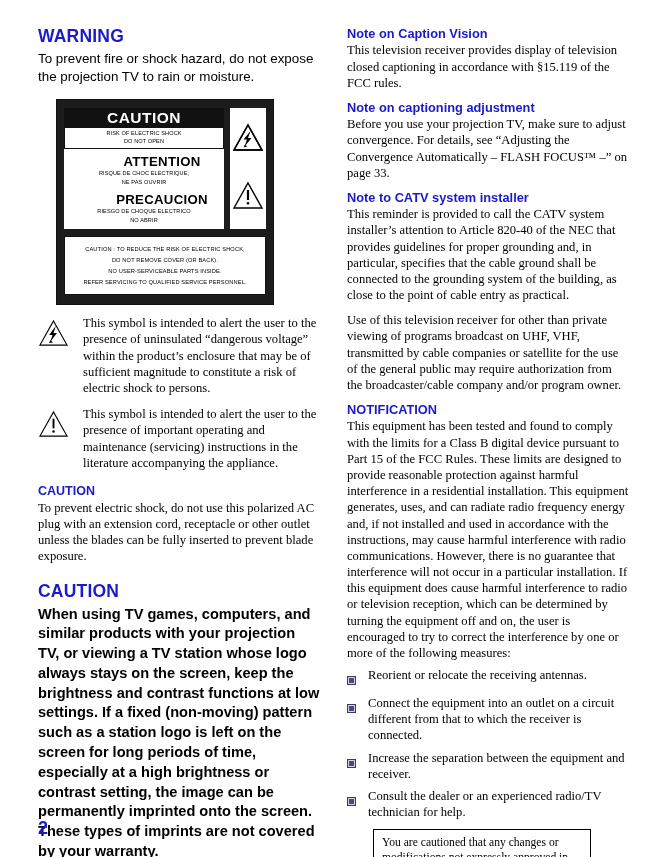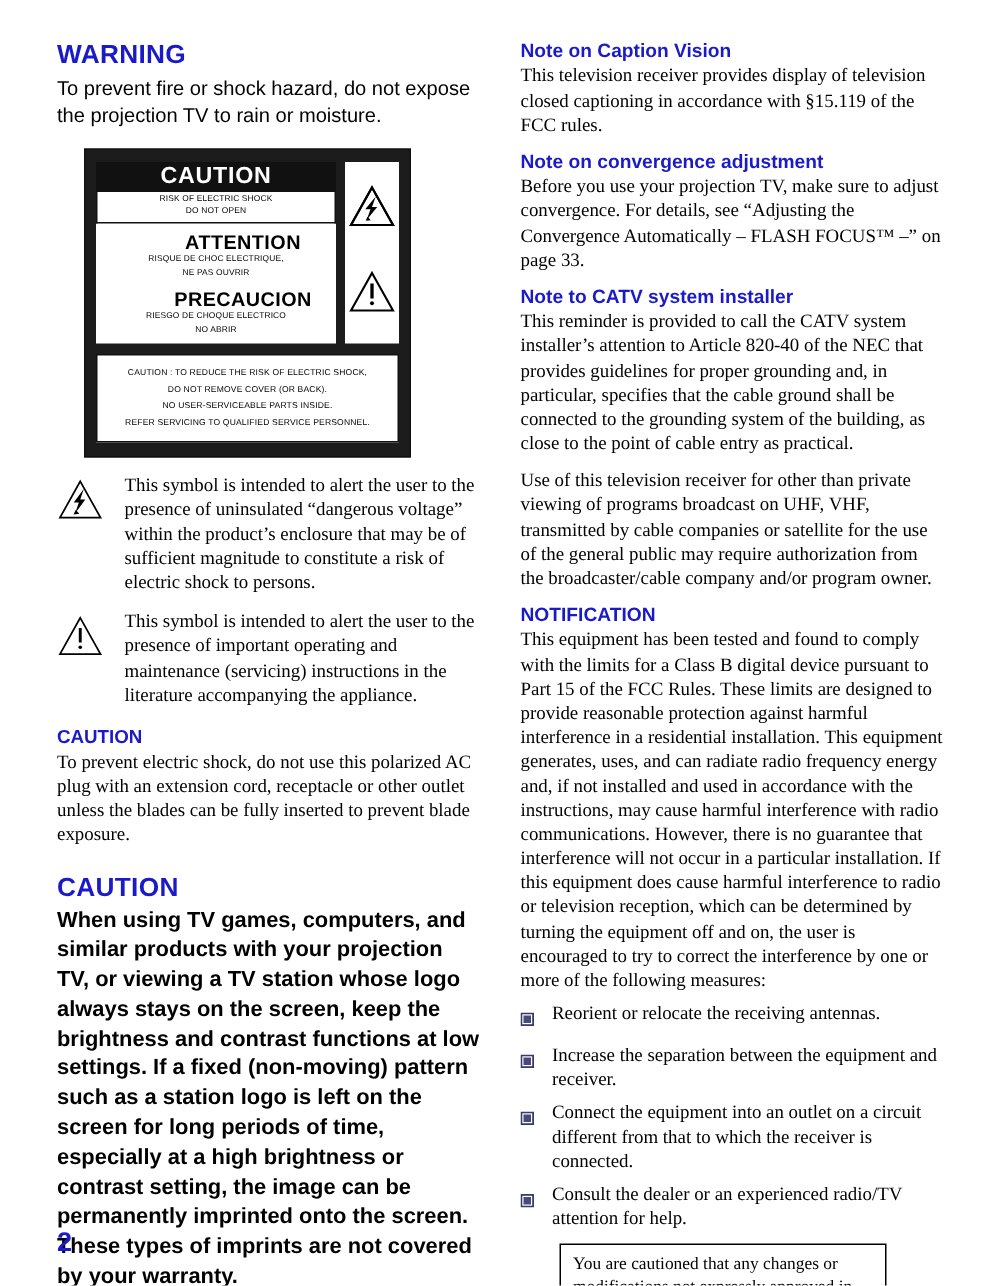--- a/index.html
+++ b/index.html
@@ -320,21 +320,21 @@
       <p class="caution-body">When using TV games, computers, and similar products with your projection TV, or viewing a TV station whose logo always stays on the screen, keep the brightness and contrast functions at low settings. If a fixed (non-moving) pattern such as a station logo is left on the screen for long periods of time, especially at a high brightness or contrast setting, the image can be permanently imprinted onto the screen. These types of imprints are not covered by your warranty.</p>
     </div>
 
     <div class="col">
 
       <h2 class="h-blue-md">Note on Caption Vision</h2>
       <p class="serif-body">This television receiver provides display of television closed captioning in accordance with §15.119 of the FCC rules.</p>
 
       <div class="gap-sm"></div>
 
-      <h2 class="h-blue-md">Note on convergence adjustment</h2>
+      <h2 class="h-blue-md">Note on captioning adjustment</h2>
       <p class="serif-body">Before you use your projection TV, make sure to adjust convergence. For details, see “Adjusting the Convergence Automatically – FLASH FOCUS™ –” on page 33.</p>
 
       <div class="gap-sm"></div>
 
       <h2 class="h-blue-md">Note to CATV system installer</h2>
       <p class="serif-body">This reminder is provided to call the CATV system installer’s attention to Article 820-40 of the NEC that provides guidelines for proper grounding and, in particular, specifies that the cable ground shall be connected to the grounding system of the building, as close to the point of cable entry as practical.</p>
 
       <div class="gap-sm"></div>
 
       <p class="serif-body">Use of this television receiver for other than private viewing of programs broadcast on UHF, VHF, transmitted by cable companies or satellite for the use of the general public may require authorization from the broadcaster/cable company and/or program owner.</p>
@@ -354,39 +354,39 @@
           </span>
           <span class="btxt">Reorient or relocate the receiving antennas.</span>
         </div>
         <div class="bitem">
           <span class="bsq">
             <svg width="9" height="9" viewBox="0 0 9 9">
               <rect x="0.6" y="0.6" width="7.8" height="7.8" fill="#fff" stroke="#3a3a6e" stroke-width="1.2"></rect>
               <rect x="2" y="2" width="5" height="5" fill="#4a4a7a"></rect>
             </svg>
           </span>
-          <span class="btxt">Increase the separation between the equipment and receiver.</span>
+          <span class="btxt">Connect the equipment into an outlet on a circuit different from that to which the receiver is connected.</span>
         </div>
         <div class="bitem">
           <span class="bsq">
             <svg width="9" height="9" viewBox="0 0 9 9">
               <rect x="0.6" y="0.6" width="7.8" height="7.8" fill="#fff" stroke="#3a3a6e" stroke-width="1.2"></rect>
               <rect x="2" y="2" width="5" height="5" fill="#4a4a7a"></rect>
             </svg>
           </span>
-          <span class="btxt">Connect the equipment into an outlet on a circuit different from that to which the receiver is connected.</span>
+          <span class="btxt">Increase the separation between the equipment and receiver.</span>
         </div>
         <div class="bitem">
           <span class="bsq">
             <svg width="9" height="9" viewBox="0 0 9 9">
               <rect x="0.6" y="0.6" width="7.8" height="7.8" fill="#fff" stroke="#3a3a6e" stroke-width="1.2"></rect>
               <rect x="2" y="2" width="5" height="5" fill="#4a4a7a"></rect>
             </svg>
           </span>
-          <span class="btxt">Consult the dealer or an experienced radio/TV attention for help.</span>
+          <span class="btxt">Consult the dealer or an experienced radio/TV technician for help.</span>
         </div>
       </div>
 
       <div class="note-box">
         <p>You are cautioned that any changes or modifications not expressly approved in this manual could void your warranty and your authority to operate this equipment.</p>
       </div>
     </div>
   </div>
 
   <div class="pageno">2</div>

